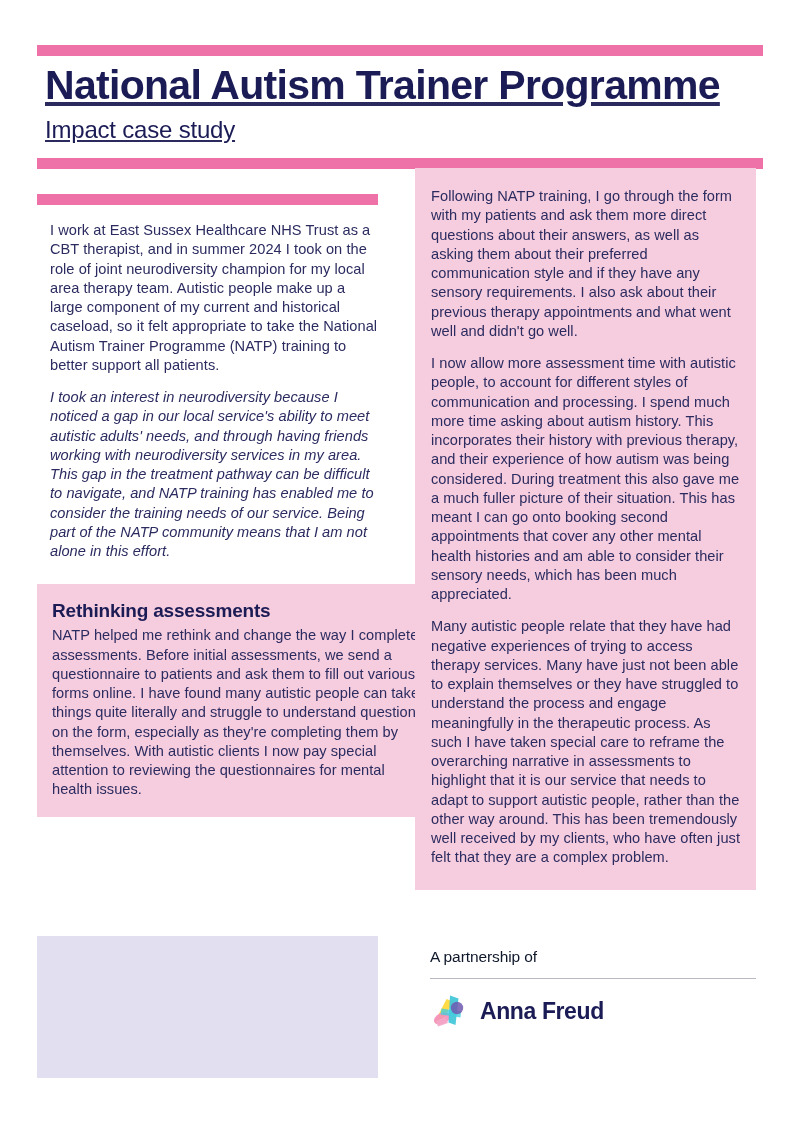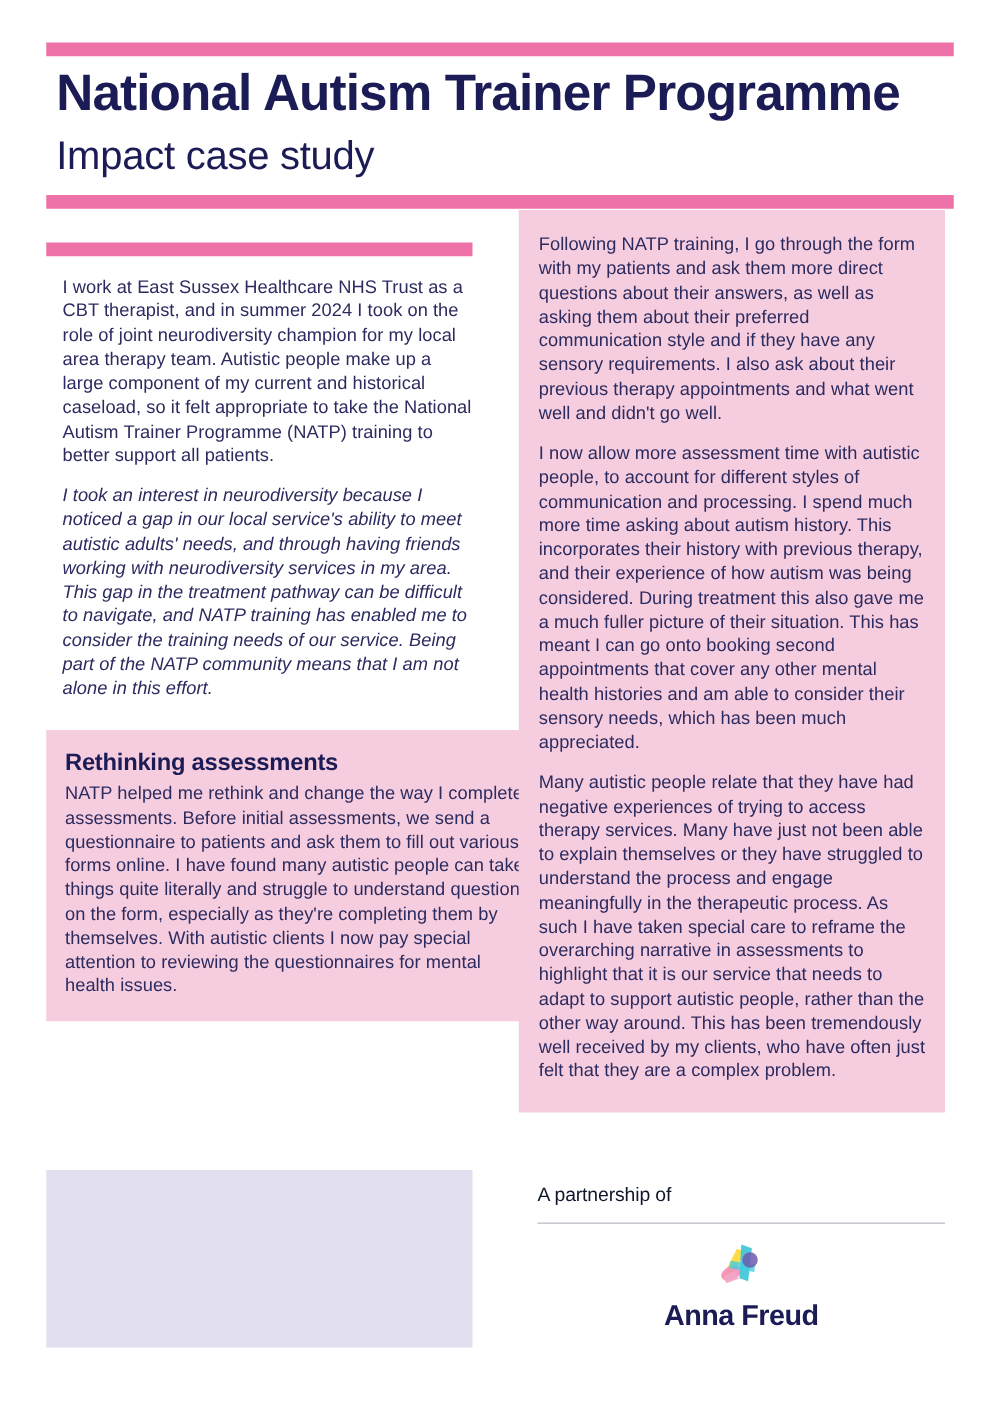--- a/index.html
+++ b/index.html
@@ -24,22 +24,23 @@
     left: 0; top: 0;
     width: 800px;
     height: 1131px;
     background: #ffffff;
   }
 
   
   .masthead {
     position: absolute;
     left: 37px;
-    top: 34px;
+    top: 45px;
     width: 726px;
+    text-decoration: underline;
   }
   .rule-top, .rule-bottom {
     width: 100%;
     height: 11px;
     background: #ee72a8;
   }
   .rule-bottom { margin-top: 9px; }
 
   .title-block {
     padding: 9px 0 4px 8px;
@@ -47,21 +48,21 @@
   .doc-title {
     font-size: 41px;
     line-height: 1.02;
     font-weight: 700;
     letter-spacing: -0.7px;
     color: #1b1b55;
     margin: 0;
     white-space: nowrap;
   }
   .doc-subtitle {
-    font-size: 32px;
+    font-size: 24px;
     line-height: 1.2;
     font-weight: 400;
     color: #1b1b55;
     margin: 9px 0 0 0;
     letter-spacing: -0.2px;
   }
 
   
   .col-left {
     position: absolute;
@@ -155,21 +156,20 @@
     width: 326px;
     height: 1px;
     background: #b9b9c4;
     margin: 12px 0 0 0;
   }
   .logo-row {
     display: flex;
     align-items: center;
     gap: 10px;
     margin: 12px 0 0 0;
-    flex-direction: column;
   }
   .logo-mark {
     width: 40px;
     height: 40px;
     flex: 0 0 40px;
     display: block;
   }
   .logo-wordmark {
     font-size: 23px;
     font-weight: 700;

